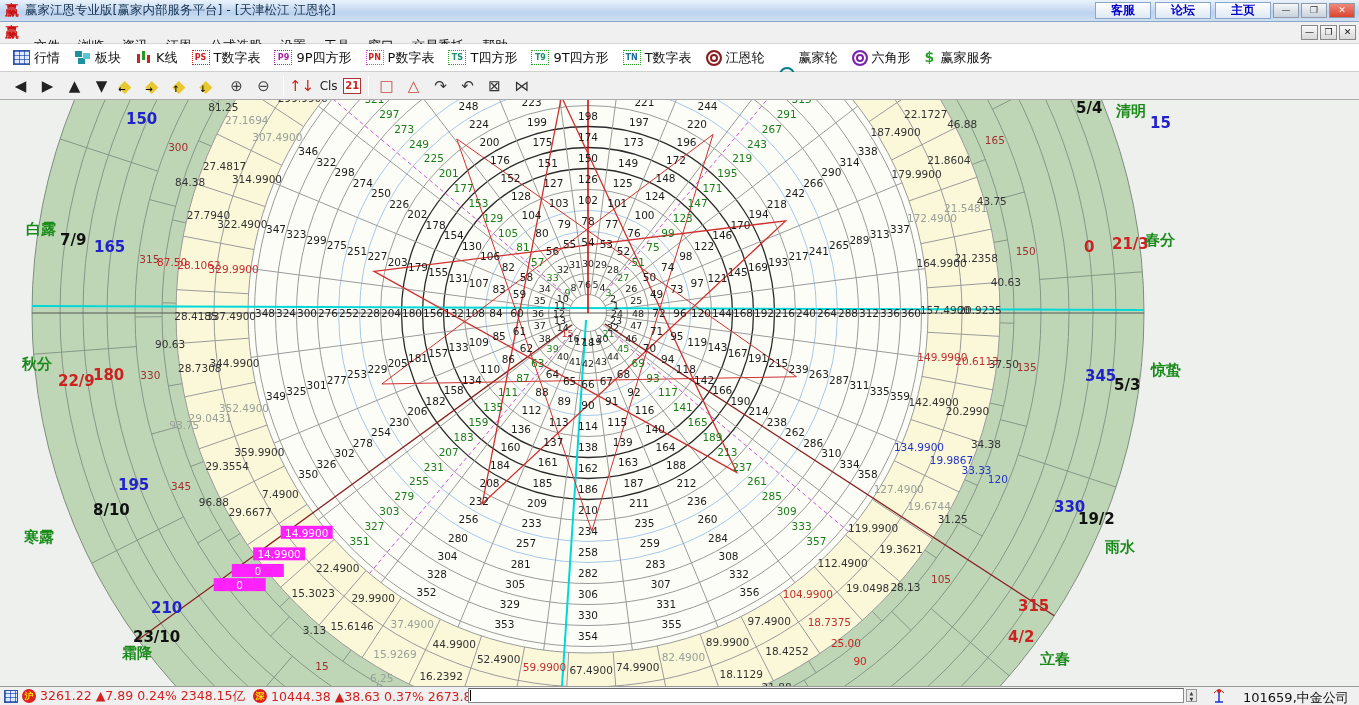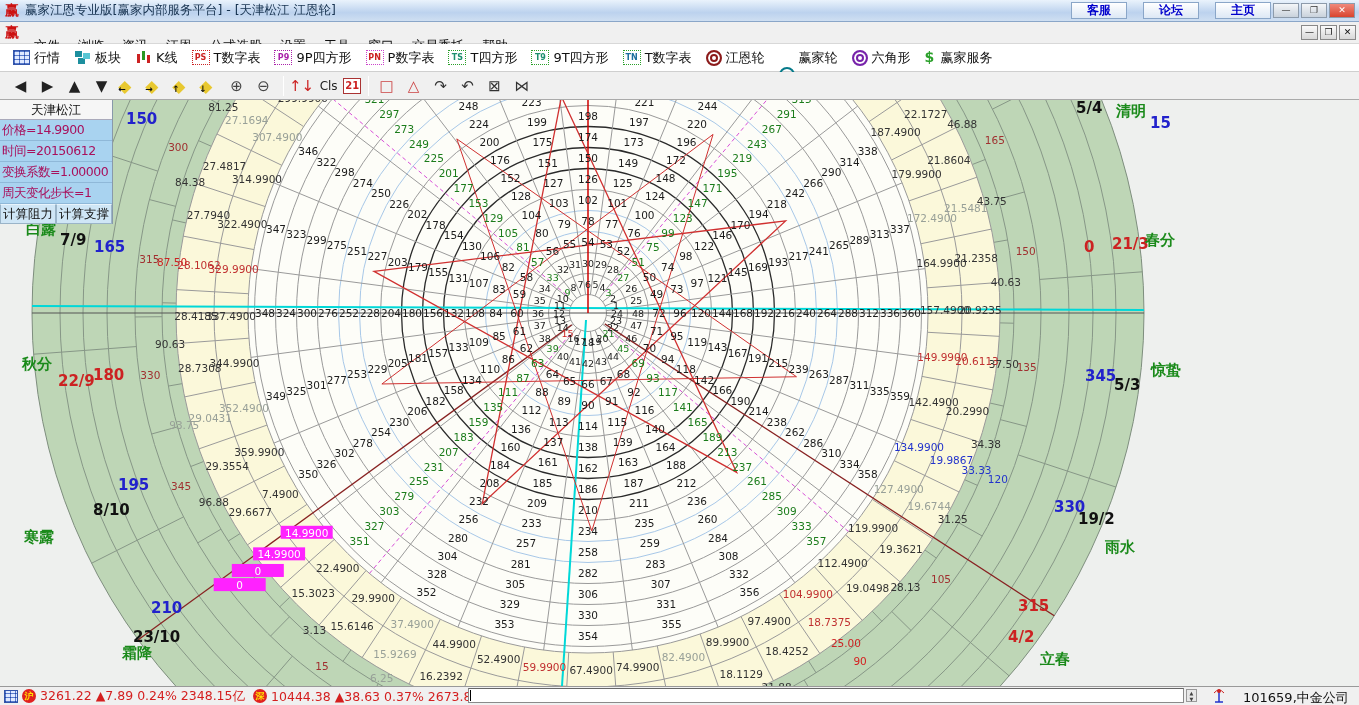--- a/index.html
+++ b/index.html
@@ -3,21 +3,21 @@
 <meta charset="utf-8">
 <style>
   * { margin:0; padding:0; box-sizing:border-box; }
   html,body { width:1359px; height:705px; overflow:hidden;
     font-family:"DejaVu Sans","Liberation Sans",sans-serif; font-size:13px; background:#ececec; }
   .titlebar { position:absolute; left:0; top:0; width:1359px; height:22px;
     background:linear-gradient(#eaf3fc,#bcd2ee 60%,#cfdff2); border-bottom:1px solid #8aa6c8;
     display:flex; align-items:center; }
   .app-logo { color:#cc1111; font-weight:bold; font-size:14px; margin:0 6px 0 5px; }
   .title-text { color:#16324f; font-size:12.5px; }
-  .quick-links { position:absolute; right:88px; top:2px; display:flex; gap:16px; }
+  .quick-links { position:absolute; right:88px; top:2px; display:flex; gap:4px; }
   .qbtn { width:56px; height:17px; background:linear-gradient(#ffffff,#dde8f5);
     border:1px solid #8aa6c8; color:#0000cc; font-size:12px; font-weight:bold;
     text-align:center; line-height:15px; cursor:default; }
   .win-controls { position:absolute; right:4px; top:3px; display:flex; gap:2px; }
   .wbtn { width:26px; height:15px; background:linear-gradient(#f4f6f8,#c9d2dc);
     border:1px solid #8d9bab; font-size:9px; line-height:13px; text-align:center; color:#333; }
   .wbtn.close { background:linear-gradient(#f0897b,#d9442e); color:#fff; font-weight:bold; }
   .menubar { position:absolute; left:0; top:22px; width:1359px; height:22px; background:#f0f0f0;
     border-bottom:1px solid #d8d8d8; display:flex; align-items:center; }
   .menu-item { padding:0 9px; font-size:13px; color:#111; line-height:21px;margin-top:25px; }
@@ -914,31 +914,20 @@
       <text x="1085" y="281" fill="#2222cc" font-size="15" text-anchor="start" font-weight="bold">345</text>
       <text x="1114" y="290" fill="#111111" font-size="15" text-anchor="start" font-weight="bold">5/3</text>
       <text x="1151" y="275" fill="#1a8a1a" font-size="15" text-anchor="start" font-weight="bold">惊蛰</text>
       <text x="1054" y="412" fill="#2222cc" font-size="15" text-anchor="start" font-weight="bold">330</text>
       <text x="1078" y="424" fill="#111111" font-size="15" text-anchor="start" font-weight="bold">19/2</text>
       <text x="1105" y="452" fill="#1a8a1a" font-size="15" text-anchor="start" font-weight="bold">雨水</text>
       <text x="1018" y="511" fill="#cc2222" font-size="15" text-anchor="start" font-weight="bold">315</text>
       <text x="1008" y="542" fill="#cc2222" font-size="15" text-anchor="start" font-weight="bold">4/2</text>
       <text x="1040" y="564" fill="#1a8a1a" font-size="15" text-anchor="start" font-weight="bold">立春</text>
     </svg>
-  <div class="panel">
-    <div class="panel-title">天津松江</div>
-    <div class="panel-row">价格=14.9900</div>
-    <div class="panel-row">时间=20150612</div>
-    <div class="panel-row">变换系数=1.00000</div>
-    <div class="panel-row">周天变化步长=1</div>
-    <div class="panel-btns">
-      <div class="pbtn">计算阻力</div>
-      <div class="pbtn">计算支撑</div>
-    </div>
-  </div>
 </div>
 
 <div class="statusbar">
   <span class="ic ic-grid" style="width:14px;height:13px;margin:0 4px 0 4px"></span>
   <span class="idx-badge">沪</span>
   <span class="idx-text">
     <span>3261.22</span>
     <span>▲7.89</span>
     <span>0.24%</span>
     <span>2348.15亿</span>

